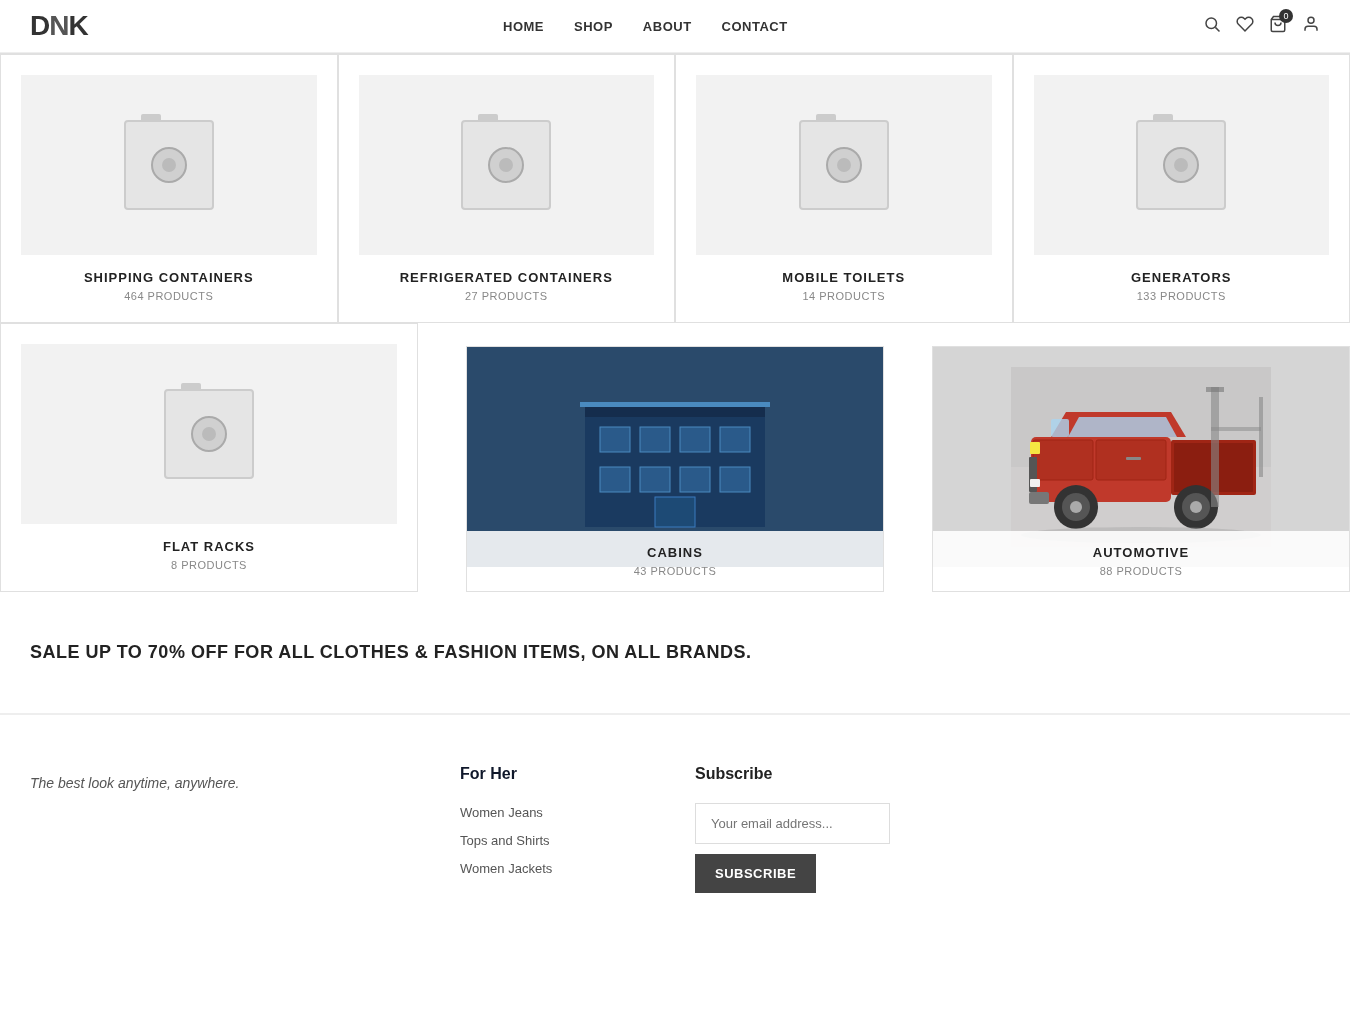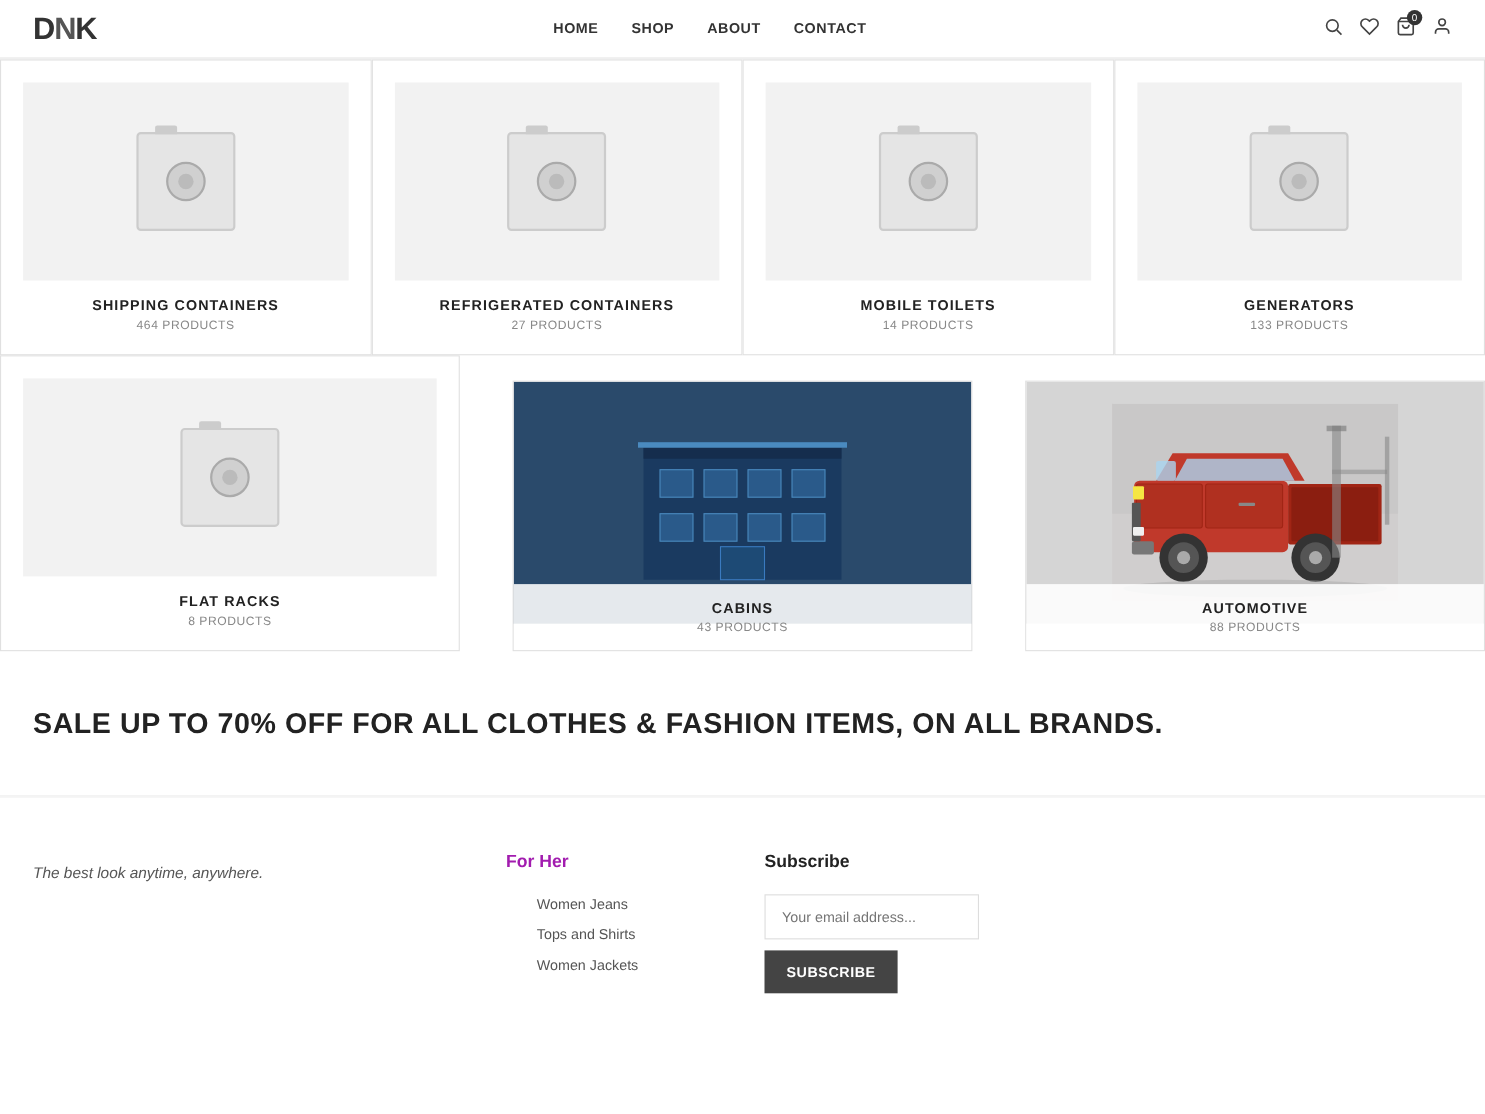--- a/index.html
+++ b/index.html
@@ -93,21 +93,21 @@
       letter-spacing: 0.5px;
     }
 
     
     .sale-banner {
       padding: 50px 30px;
       border-bottom: 1px solid #eee;
       background: #fff;
     }
     .sale-banner h2 {
-      font-size: 26px;
+      font-size: 18px;
       font-weight: 800;
       color: #222;
       letter-spacing: 0.5px;
     }
 
     
     .footer {
       background: #fff;
       padding: 50px 30px 30px;
       border-top: 1px solid #eee;
@@ -125,26 +125,25 @@
     }
     .footer-tagline {
       font-size: 14px;
       color: #555;
       margin-top: 10px;
       font-style: italic;
     }
     .footer-col h3 {
       font-size: 16px;
       font-weight: 700;
-      color: #a21caf;
+      color: #0f172a;
       margin-bottom: 20px;
     }
     .footer-col ul {
       list-style: none;
-      margin-left: 28px;
     }
     .footer-col ul li {
       margin-bottom: 10px;
     }
     .footer-col ul li a {
       text-decoration: none;
       color: #555;
       font-size: 13px;
     }
     .subscribe-col h3 {

